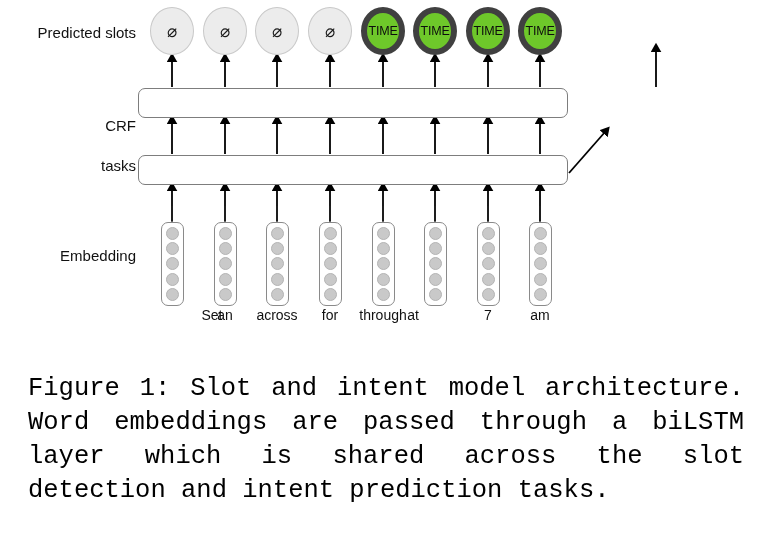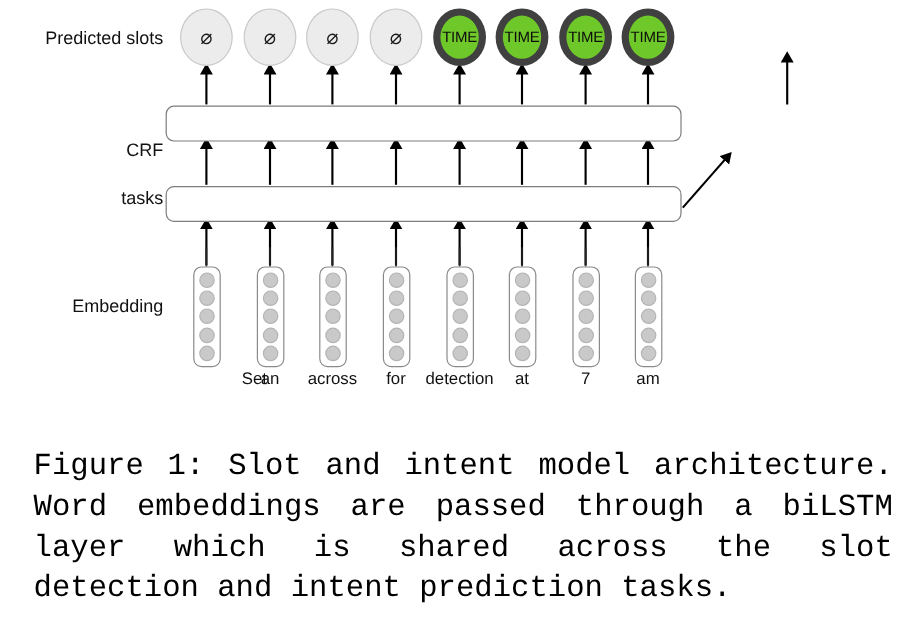--- a/index.html
+++ b/index.html
@@ -336,22 +336,22 @@
           <div class="embedding-dot"></div>
           <div class="embedding-dot"></div>
           <div class="embedding-dot"></div>
         </div>
       </div>
     <div id="token-row">
         <div class="word-token" style="left: 172px; margin-left: 40px;">Set</div>
         <div class="word-token" style="left: 225px;">an</div>
         <div class="word-token" style="left: 277px;">across</div>
         <div class="word-token" style="left: 330px;">for</div>
-        <div class="word-token" style="left: 383px;">detection</div>
-        <div class="word-token" style="left: 435px;">at</div>
+        <div class="word-token" style="left: 383px;">through</div>
+        <div class="word-token" style="left: 413px;">at</div>
         <div class="word-token" style="left: 488px;">7</div>
         <div class="word-token" style="left: 540px;">am</div>
       </div>
 
 
 
   </div>
 
   <div id="caption">Figure 1: Slot and intent model architecture. Word embeddings are passed through a biLSTM layer which is shared across the slot detection and intent prediction tasks.</div>
 

